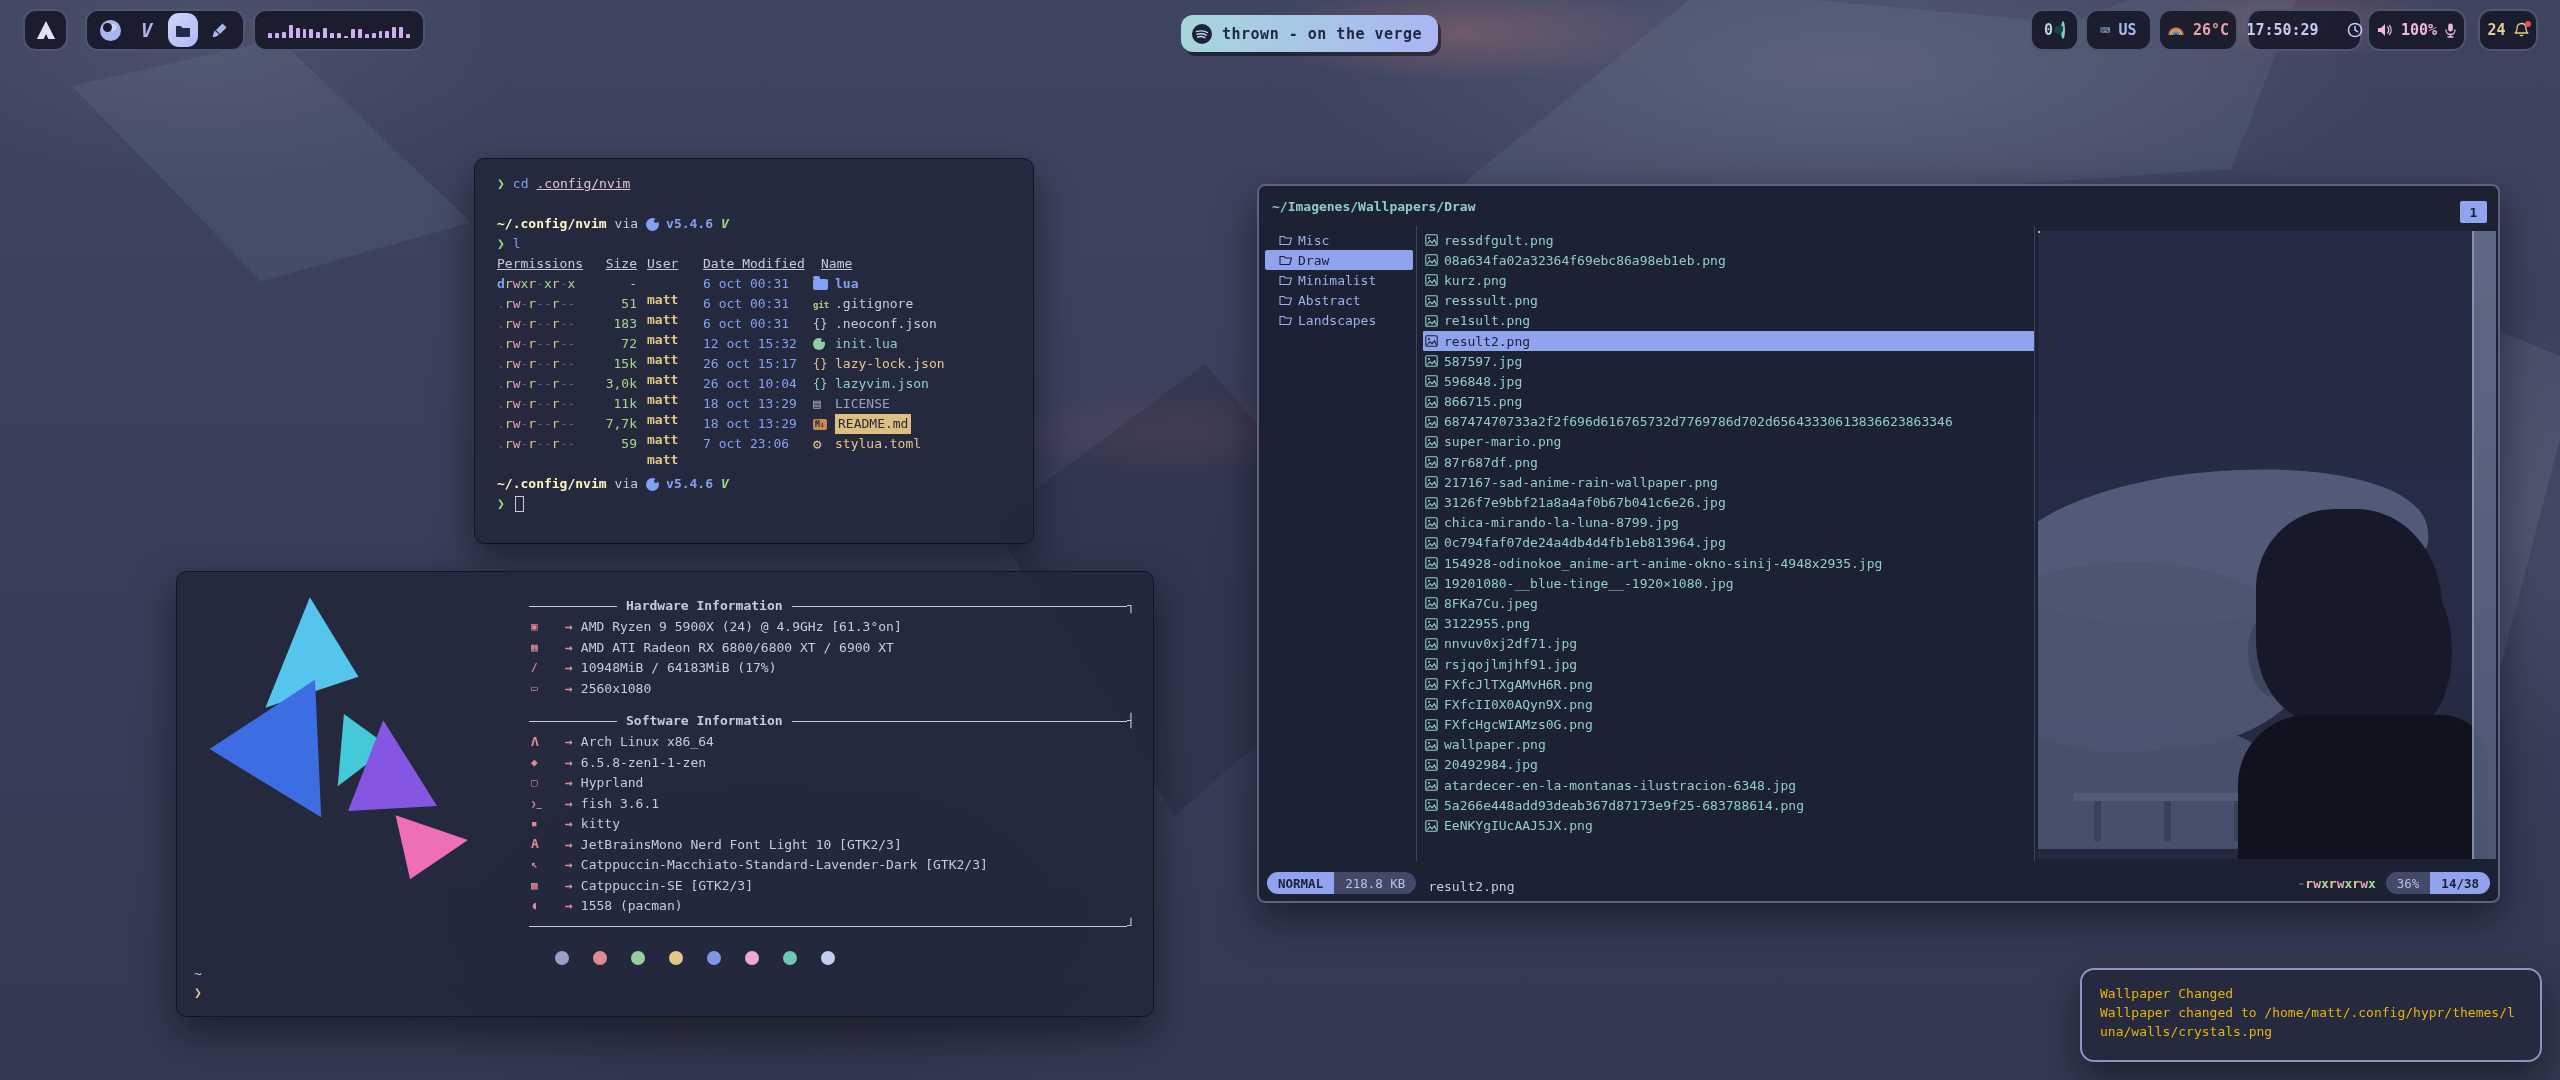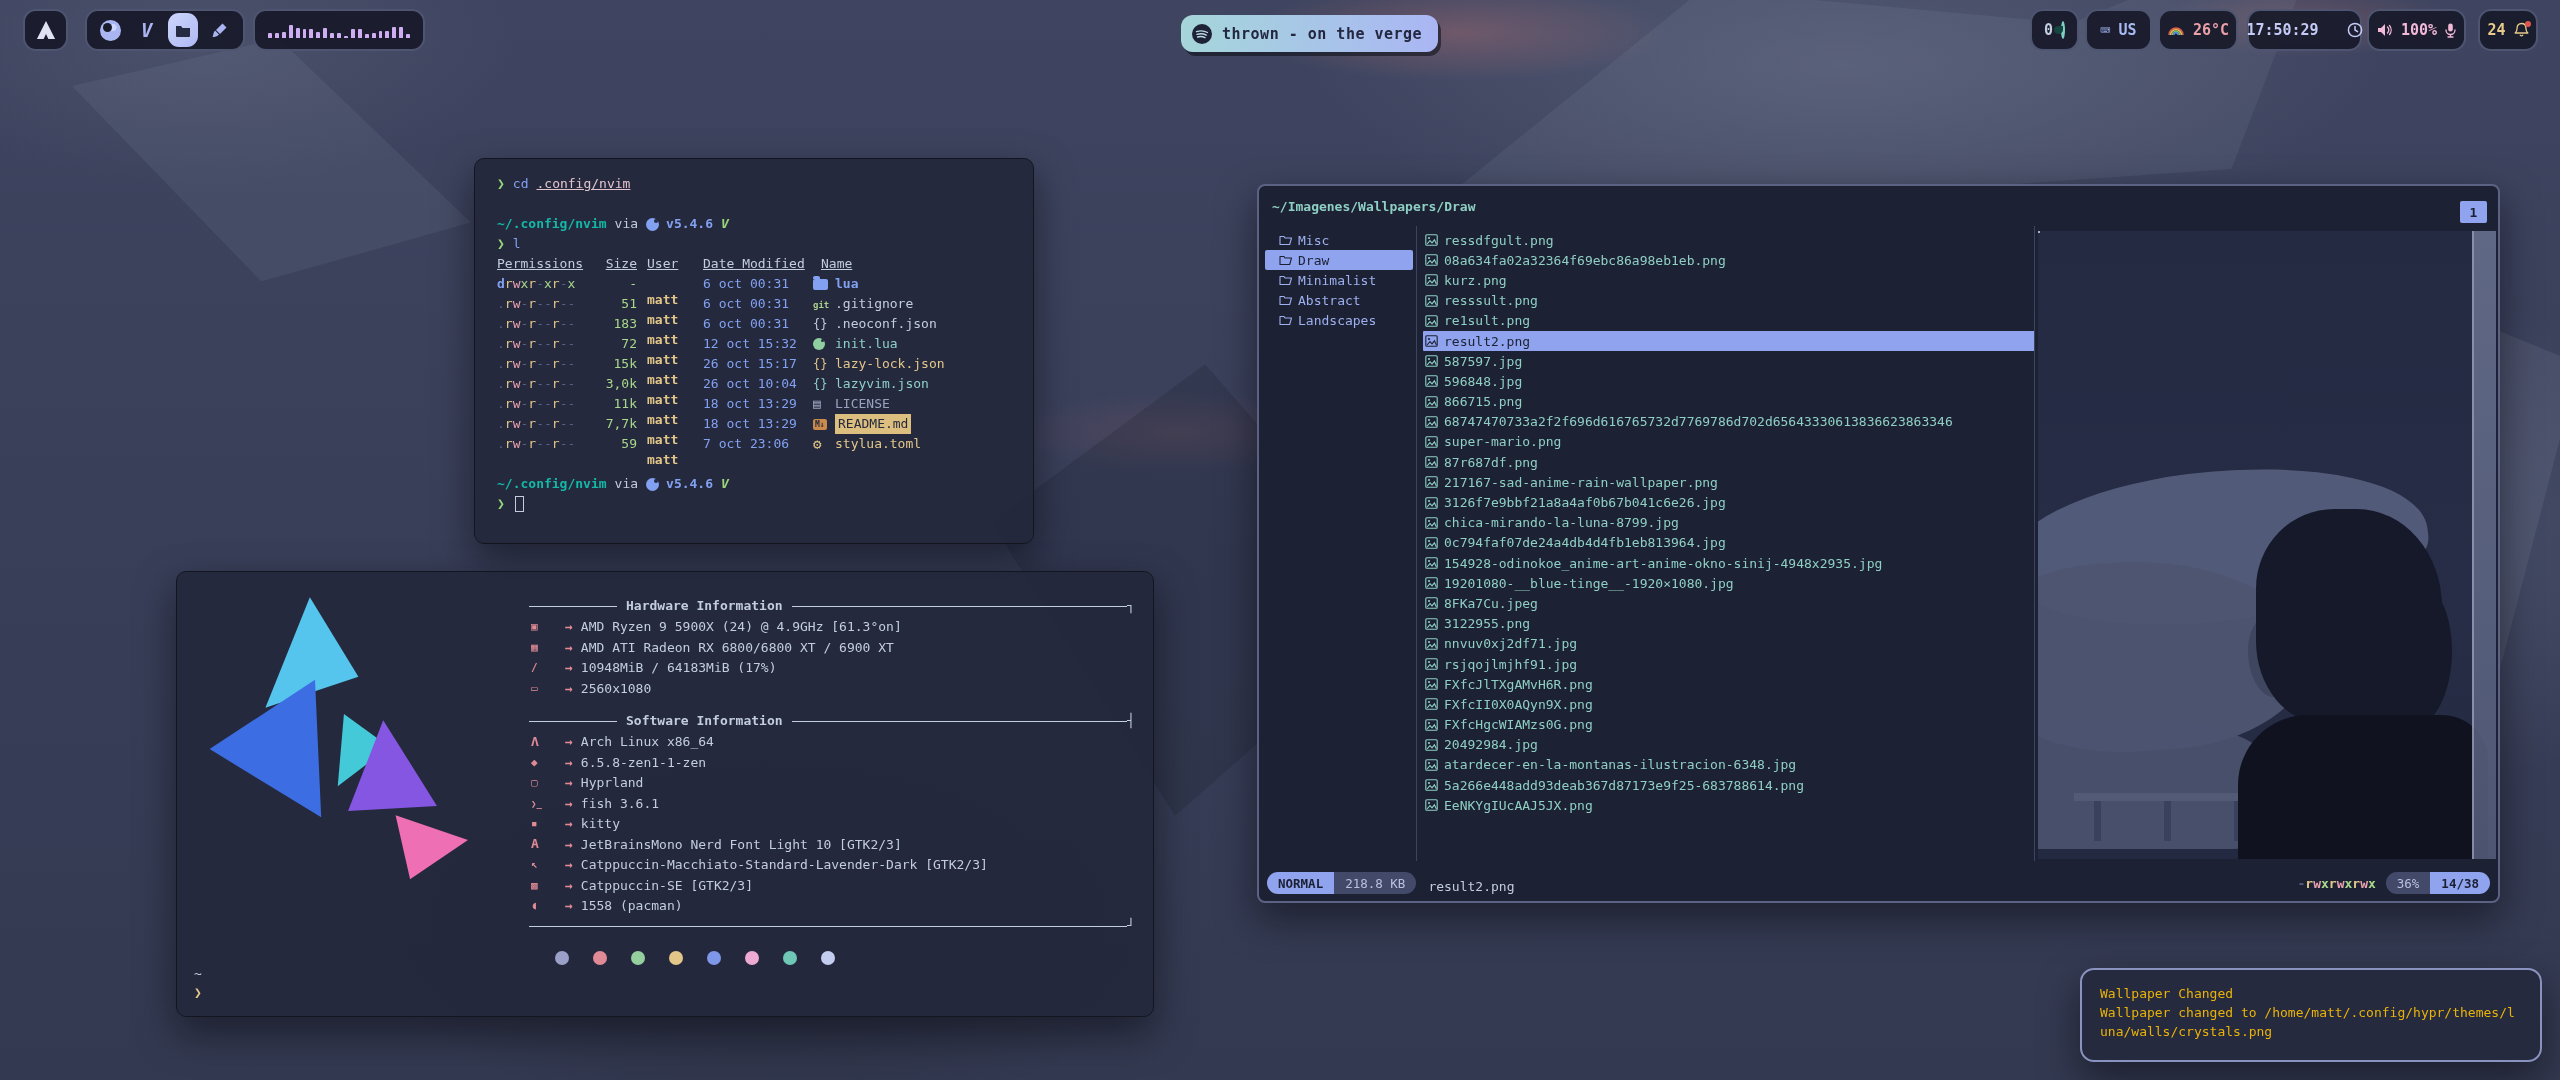--- a/index.html
+++ b/index.html
@@ -64,21 +64,21 @@
     border-radius:10px; box-shadow:0 16px 38px rgba(5,6,12,.5); }
 
   
   #terminal { left:474px; top:158px; width:560px; height:386px; padding:15px 22px;
     font-size:13px; line-height:20px; color:#c3cde0; }
   .t-line { white-space:pre; height:20px; display:flex; align-items:center; }
   .blankline { height:20px; }
   .p-char { color:#98d879; font-weight:700; margin-right:8px; }
   .p-cmd { color:#82a1f1; }
   .p-arg { color:#e3c4cc; text-decoration:underline; margin-left:8px; }
-  .p-cwd { color:#14b8a6; font-weight:700; }
+  .p-cwd { color:#fef9c3; font-weight:700; }
   .p-via { color:#c3cde0; margin:0 8px; }
   .lua-orb { width:13px; height:13px; border-radius:50%; background:#82a1f1; position:relative; margin-right:7px; }
   .lua-orb::after { content:""; position:absolute; right:1px; top:1px; width:4px; height:4px; border-radius:50%; background:#262a40; }
   .p-ver { color:#82a1f1; font-weight:700; }
   .p-flag { color:#98d879; font-weight:800; font-style:italic; margin-left:8px; }
   .t-headers span { text-decoration:underline; }
   .col-perm { width:96px; } .col-size { width:44px; text-align:right; }
   .col-user { width:48px; margin-left:10px; } .col-date { width:110px; margin-left:8px; }
   .col-icon { width:22px; display:inline-flex; justify-content:flex-start; align-items:center; }
   .trow .col-size { color:#a8d88a; } .trow .col-user { color:#e3c789; font-weight:700;margin-top:32px; }
@@ -886,20 +886,30 @@
           <span>
             <svg width="13" height="12" viewBox="0 0 13 12">
               <rect x="0.8" y="0.8" width="11.4" height="10.4" rx="1" stroke="currentColor" stroke-width="1.1" fill="none"></rect>
               <circle cx="4" cy="4" r="1.1" fill="currentColor"></circle>
               <path d="M2 10 l3-3.4 2 2.2 2.4-3 2 4.2" stroke="currentColor" stroke-width="1.1" fill="none"></path>
             </svg>
           </span>
           <span>FXfcHgcWIAMzs0G.png</span>
         </div>
 
+        <div class="file-row">
+          <span>
+            <svg width="13" height="12" viewBox="0 0 13 12">
+              <rect x="0.8" y="0.8" width="11.4" height="10.4" rx="1" stroke="currentColor" stroke-width="1.1" fill="none"></rect>
+              <circle cx="4" cy="4" r="1.1" fill="currentColor"></circle>
+              <path d="M2 10 l3-3.4 2 2.2 2.4-3 2 4.2" stroke="currentColor" stroke-width="1.1" fill="none"></path>
+            </svg>
+          </span>
+          <span>wallpaper.png</span>
+        </div>
 
         <div class="file-row">
           <span>
             <svg width="13" height="12" viewBox="0 0 13 12">
               <rect x="0.8" y="0.8" width="11.4" height="10.4" rx="1" stroke="currentColor" stroke-width="1.1" fill="none"></rect>
               <circle cx="4" cy="4" r="1.1" fill="currentColor"></circle>
               <path d="M2 10 l3-3.4 2 2.2 2.4-3 2 4.2" stroke="currentColor" stroke-width="1.1" fill="none"></path>
             </svg>
           </span>
           <span>20492984.jpg</span>

